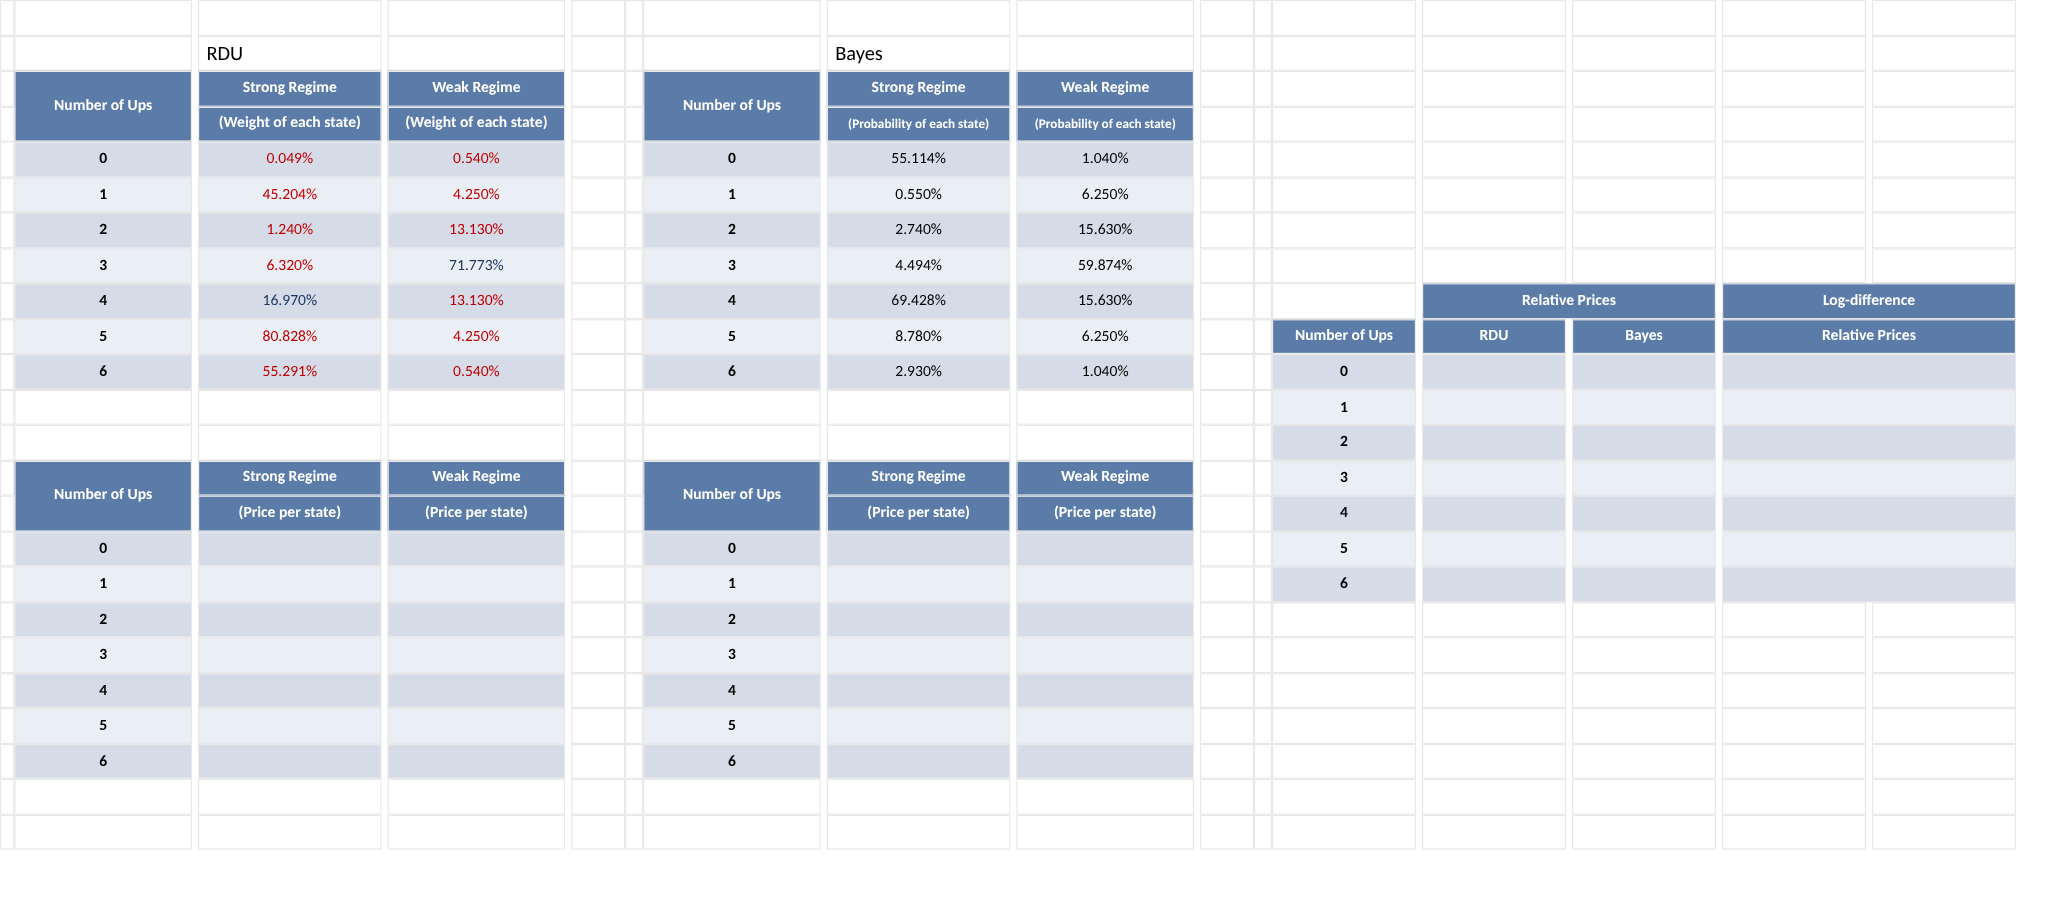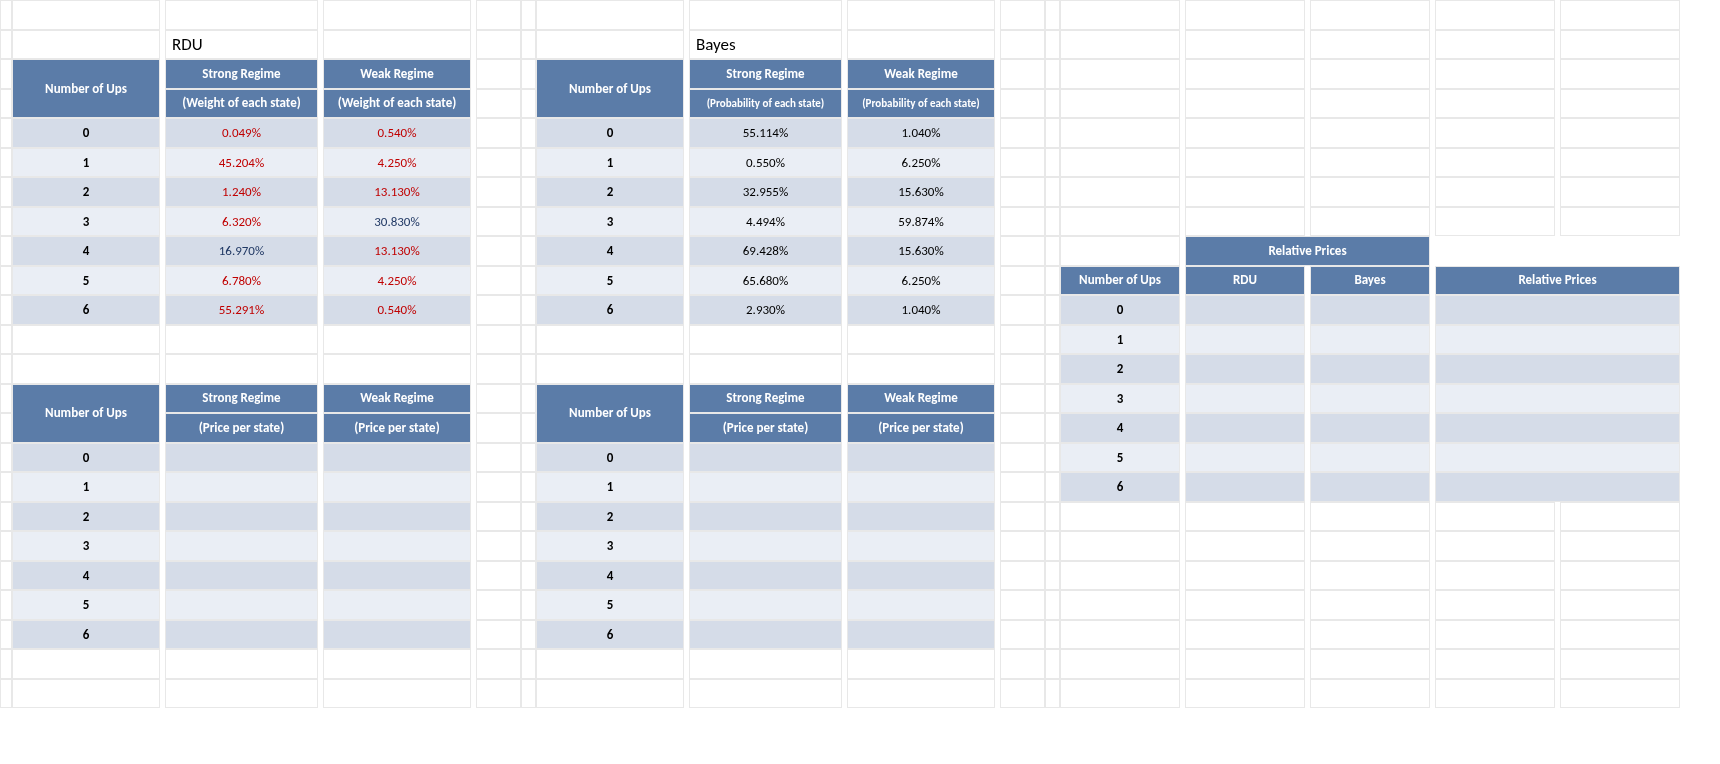--- a/index.html
+++ b/index.html
@@ -221,41 +221,41 @@
     <div class="cell rowcell" style="grid-area: 7 / 2;">2</div>
     <div class="cell empty" style="grid-area: 7 / 3; border: none;"></div>
     <div class="cell rowcell val val-red" style="grid-area: 7 / 4;">1.240%</div>
     <div class="cell empty" style="grid-area: 7 / 5; border: none;"></div>
     <div class="cell rowcell val val-red" style="grid-area: 7 / 6;">13.130%</div>
     <div class="cell empty" style="grid-area: 7 / 7; border: none;"></div>
     <div class="cell empty" style="grid-area: 7 / 8;"></div>
     <div class="cell empty" style="grid-area: 7 / 9; border: 1px solid rgb(232, 232, 232);"></div>
     <div class="cell rowcell" style="grid-area: 7 / 10;">2</div>
     <div class="cell empty" style="grid-area: 7 / 11; border: none;"></div>
-    <div class="cell rowcell val val-black" style="grid-area: 7 / 12;">32.955%</div>
+    <div class="cell rowcell val val-black" style="grid-area: 7 / 12;">2.740%</div>
     <div class="cell empty" style="grid-area: 7 / 13; border: none;"></div>
     <div class="cell rowcell val val-black" style="grid-area: 7 / 14;">15.630%</div>
     <div class="cell empty" style="grid-area: 7 / 15; border: none;"></div>
     <div class="cell empty" style="grid-area: 7 / 16;"></div>
     <div class="cell empty" style="grid-area: 7 / 17; border: 1px solid rgb(232, 232, 232);"></div>
     <div class="cell empty" style="grid-area: 7 / 18;"></div>
     <div class="cell empty" style="grid-area: 7 / 19; border: none;"></div>
     <div class="cell empty" style="grid-area: 7 / 20;"></div>
     <div class="cell empty" style="grid-area: 7 / 21; border: none;"></div>
     <div class="cell empty" style="grid-area: 7 / 22;"></div>
     <div class="cell empty" style="grid-area: 7 / 23; border: none;"></div>
     <div class="cell empty" style="grid-area: 7 / 24;"></div>
     <div class="cell empty" style="grid-area: 7 / 25; border: none;"></div>
     <div class="cell empty" style="grid-area: 7 / 26;"></div>
     <div class="cell empty" style="grid-area: 8 / 1; border: 1px solid rgb(232, 232, 232);"></div>
     <div class="cell rowcell-alt" style="grid-area: 8 / 2;">3</div>
     <div class="cell empty" style="grid-area: 8 / 3; border: none;"></div>
     <div class="cell rowcell-alt val val-red" style="grid-area: 8 / 4;">6.320%</div>
     <div class="cell empty" style="grid-area: 8 / 5; border: none;"></div>
-    <div class="cell rowcell-alt val val-blue" style="grid-area: 8 / 6;">30.830%</div>
+    <div class="cell rowcell-alt val val-blue" style="grid-area: 8 / 6;">71.773%</div>
     <div class="cell empty" style="grid-area: 8 / 7; border: none;"></div>
     <div class="cell empty" style="grid-area: 8 / 8;"></div>
     <div class="cell empty" style="grid-area: 8 / 9; border: 1px solid rgb(232, 232, 232);"></div>
     <div class="cell rowcell-alt" style="grid-area: 8 / 10;">3</div>
     <div class="cell empty" style="grid-area: 8 / 11; border: none;"></div>
     <div class="cell rowcell-alt val val-black" style="grid-area: 8 / 12;">4.494%</div>
     <div class="cell empty" style="grid-area: 8 / 13; border: none;"></div>
     <div class="cell rowcell-alt val val-black" style="grid-area: 8 / 14;">59.874%</div>
     <div class="cell empty" style="grid-area: 8 / 15; border: none;"></div>
     <div class="cell empty" style="grid-area: 8 / 16;"></div>
@@ -283,32 +283,33 @@
     <div class="cell rowcell val val-black" style="grid-area: 9 / 12;">69.428%</div>
     <div class="cell empty" style="grid-area: 9 / 13; border: none;"></div>
     <div class="cell rowcell val val-black" style="grid-area: 9 / 14;">15.630%</div>
     <div class="cell empty" style="grid-area: 9 / 15; border: none;"></div>
     <div class="cell empty" style="grid-area: 9 / 16;"></div>
     <div class="cell empty" style="grid-area: 9 / 17; border: 1px solid rgb(232, 232, 232);"></div>
     <div class="cell empty" style="grid-area: 9 / 18;"></div>
     <div class="cell empty" style="grid-area: 9 / 19; border: none;"></div>
     <div class="cell hdr" style="grid-area: 9 / 20 / span 1 / span 3;">Relative Prices</div>
     <div class="cell empty" style="grid-area: 9 / 23; border: none;"></div>
+    <div class="cell hdr" style="grid-area: 9 / 24 / span 1 / span 3;">Log-difference</div>
     <div class="cell empty" style="grid-area: 10 / 1; border: 1px solid rgb(232, 232, 232);"></div>
     <div class="cell rowcell-alt" style="grid-area: 10 / 2;">5</div>
     <div class="cell empty" style="grid-area: 10 / 3; border: none;"></div>
-    <div class="cell rowcell-alt val val-red" style="grid-area: 10 / 4;">6.780%</div>
+    <div class="cell rowcell-alt val val-red" style="grid-area: 10 / 4;">80.828%</div>
     <div class="cell empty" style="grid-area: 10 / 5; border: none;"></div>
     <div class="cell rowcell-alt val val-red" style="grid-area: 10 / 6;">4.250%</div>
     <div class="cell empty" style="grid-area: 10 / 7; border: none;"></div>
     <div class="cell empty" style="grid-area: 10 / 8;"></div>
     <div class="cell empty" style="grid-area: 10 / 9; border: 1px solid rgb(232, 232, 232);"></div>
     <div class="cell rowcell-alt" style="grid-area: 10 / 10;">5</div>
     <div class="cell empty" style="grid-area: 10 / 11; border: none;"></div>
-    <div class="cell rowcell-alt val val-black" style="grid-area: 10 / 12;">65.680%</div>
+    <div class="cell rowcell-alt val val-black" style="grid-area: 10 / 12;">8.780%</div>
     <div class="cell empty" style="grid-area: 10 / 13; border: none;"></div>
     <div class="cell rowcell-alt val val-black" style="grid-area: 10 / 14;">6.250%</div>
     <div class="cell empty" style="grid-area: 10 / 15; border: none;"></div>
     <div class="cell empty" style="grid-area: 10 / 16;"></div>
     <div class="cell empty" style="grid-area: 10 / 17; border: 1px solid rgb(232, 232, 232);"></div>
     <div class="cell hdr" style="grid-area: 10 / 18;">Number of Ups</div>
     <div class="cell empty" style="grid-area: 10 / 19; border: none;"></div>
     <div class="cell hdr" style="grid-area: 10 / 20;">RDU</div>
     <div class="cell empty" style="grid-area: 10 / 21; border: none;"></div>
     <div class="cell hdr" style="grid-area: 10 / 22;">Bayes</div>

